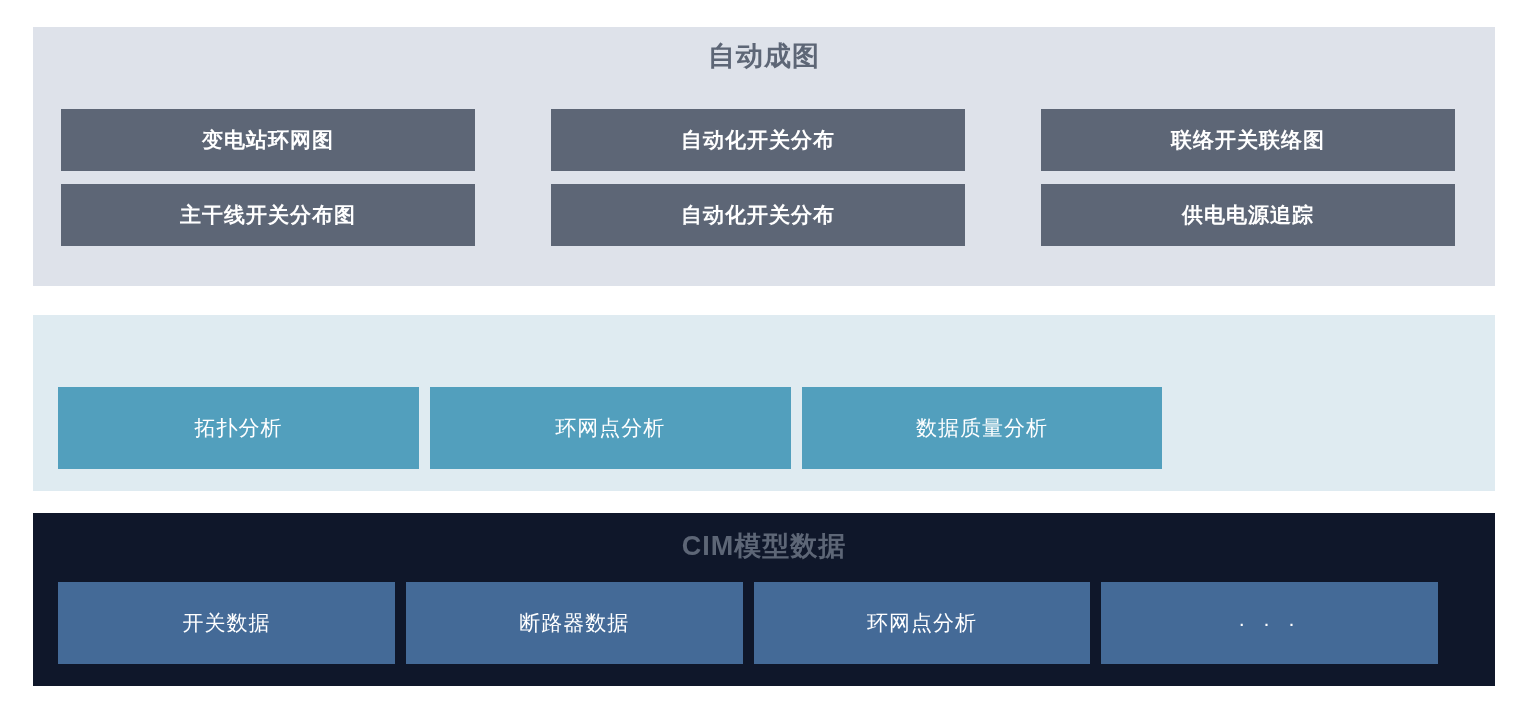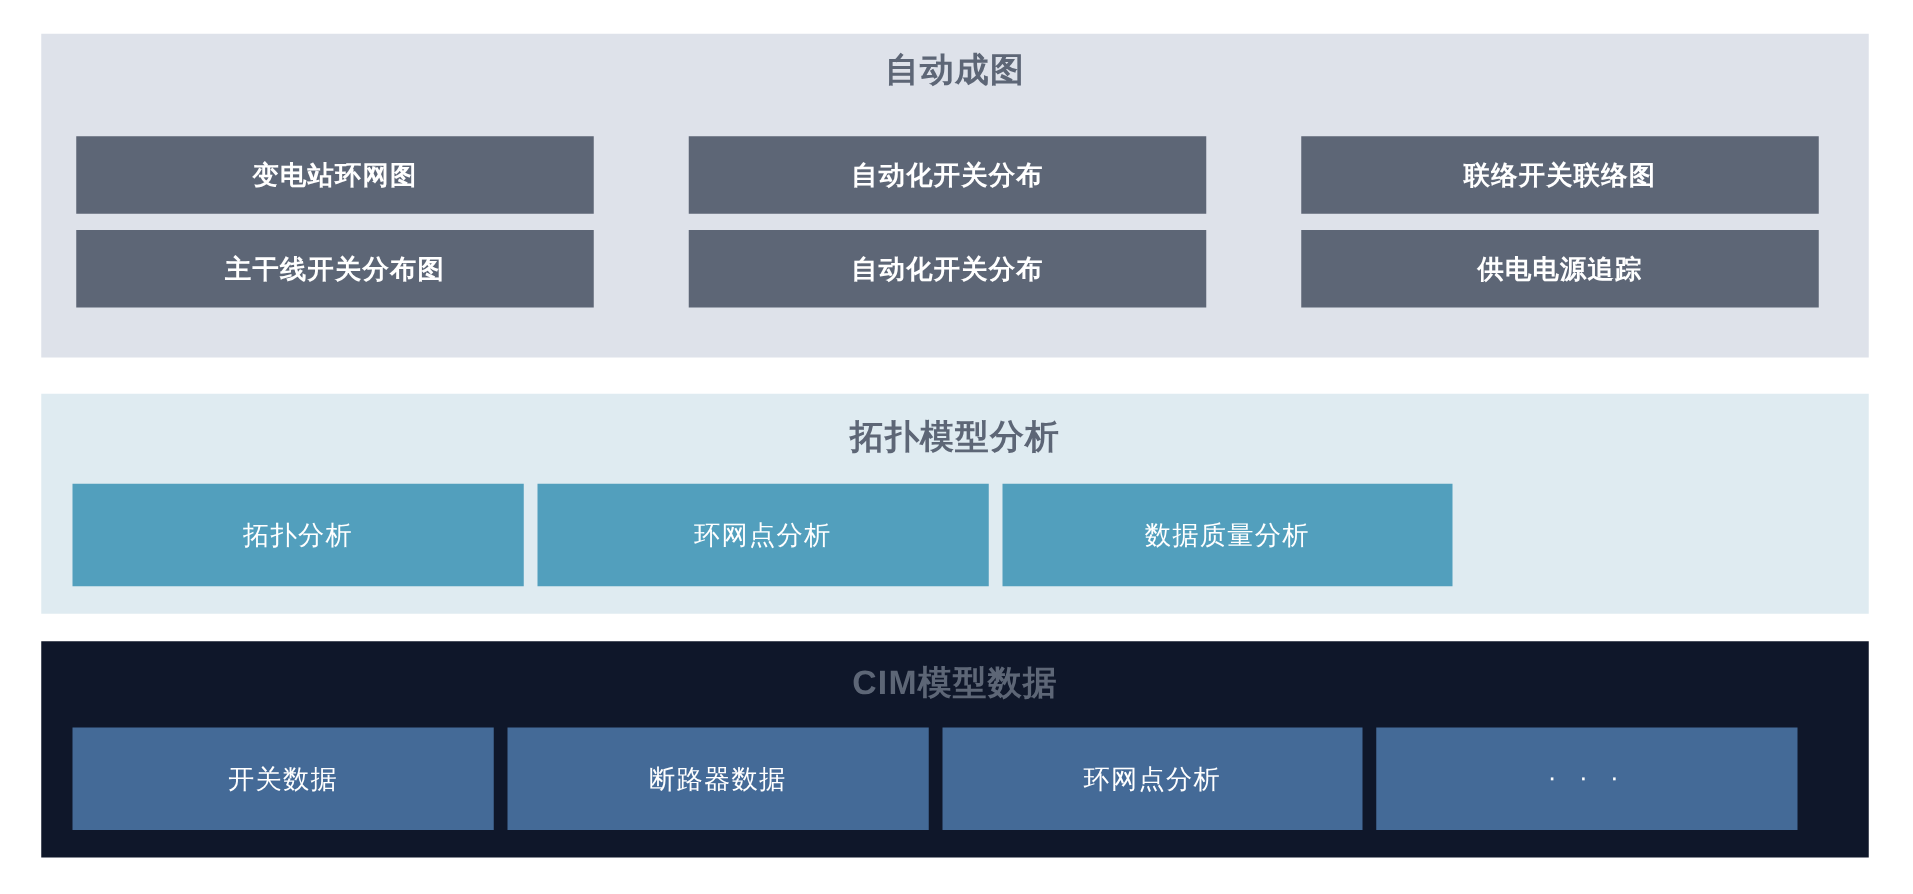--- a/index.html
+++ b/index.html
@@ -160,21 +160,20 @@
       <div class="tile-dark">变电站环网图</div>
       <div class="tile-dark">自动化开关分布</div>
       <div class="tile-dark">联络开关联络图</div>
       <div class="tile-dark">主干线开关分布图</div>
       <div class="tile-dark">自动化开关分布</div>
       <div class="tile-dark">供电电源追踪</div>
     </div>
   </section>
 
   <section class="panel" id="panel-topology">
-    <div class="panel-title">拓扑模型分析</div>
 
     <div class="grid-4">
       <div class="tile-teal">拓扑分析</div>
       <div class="tile-teal">环网点分析</div>
       <div class="tile-teal">数据质量分析</div>
     </div>
   </section>
 
   <section class="panel" id="panel-cim">
     <div class="panel-title">CIM模型数据</div>

